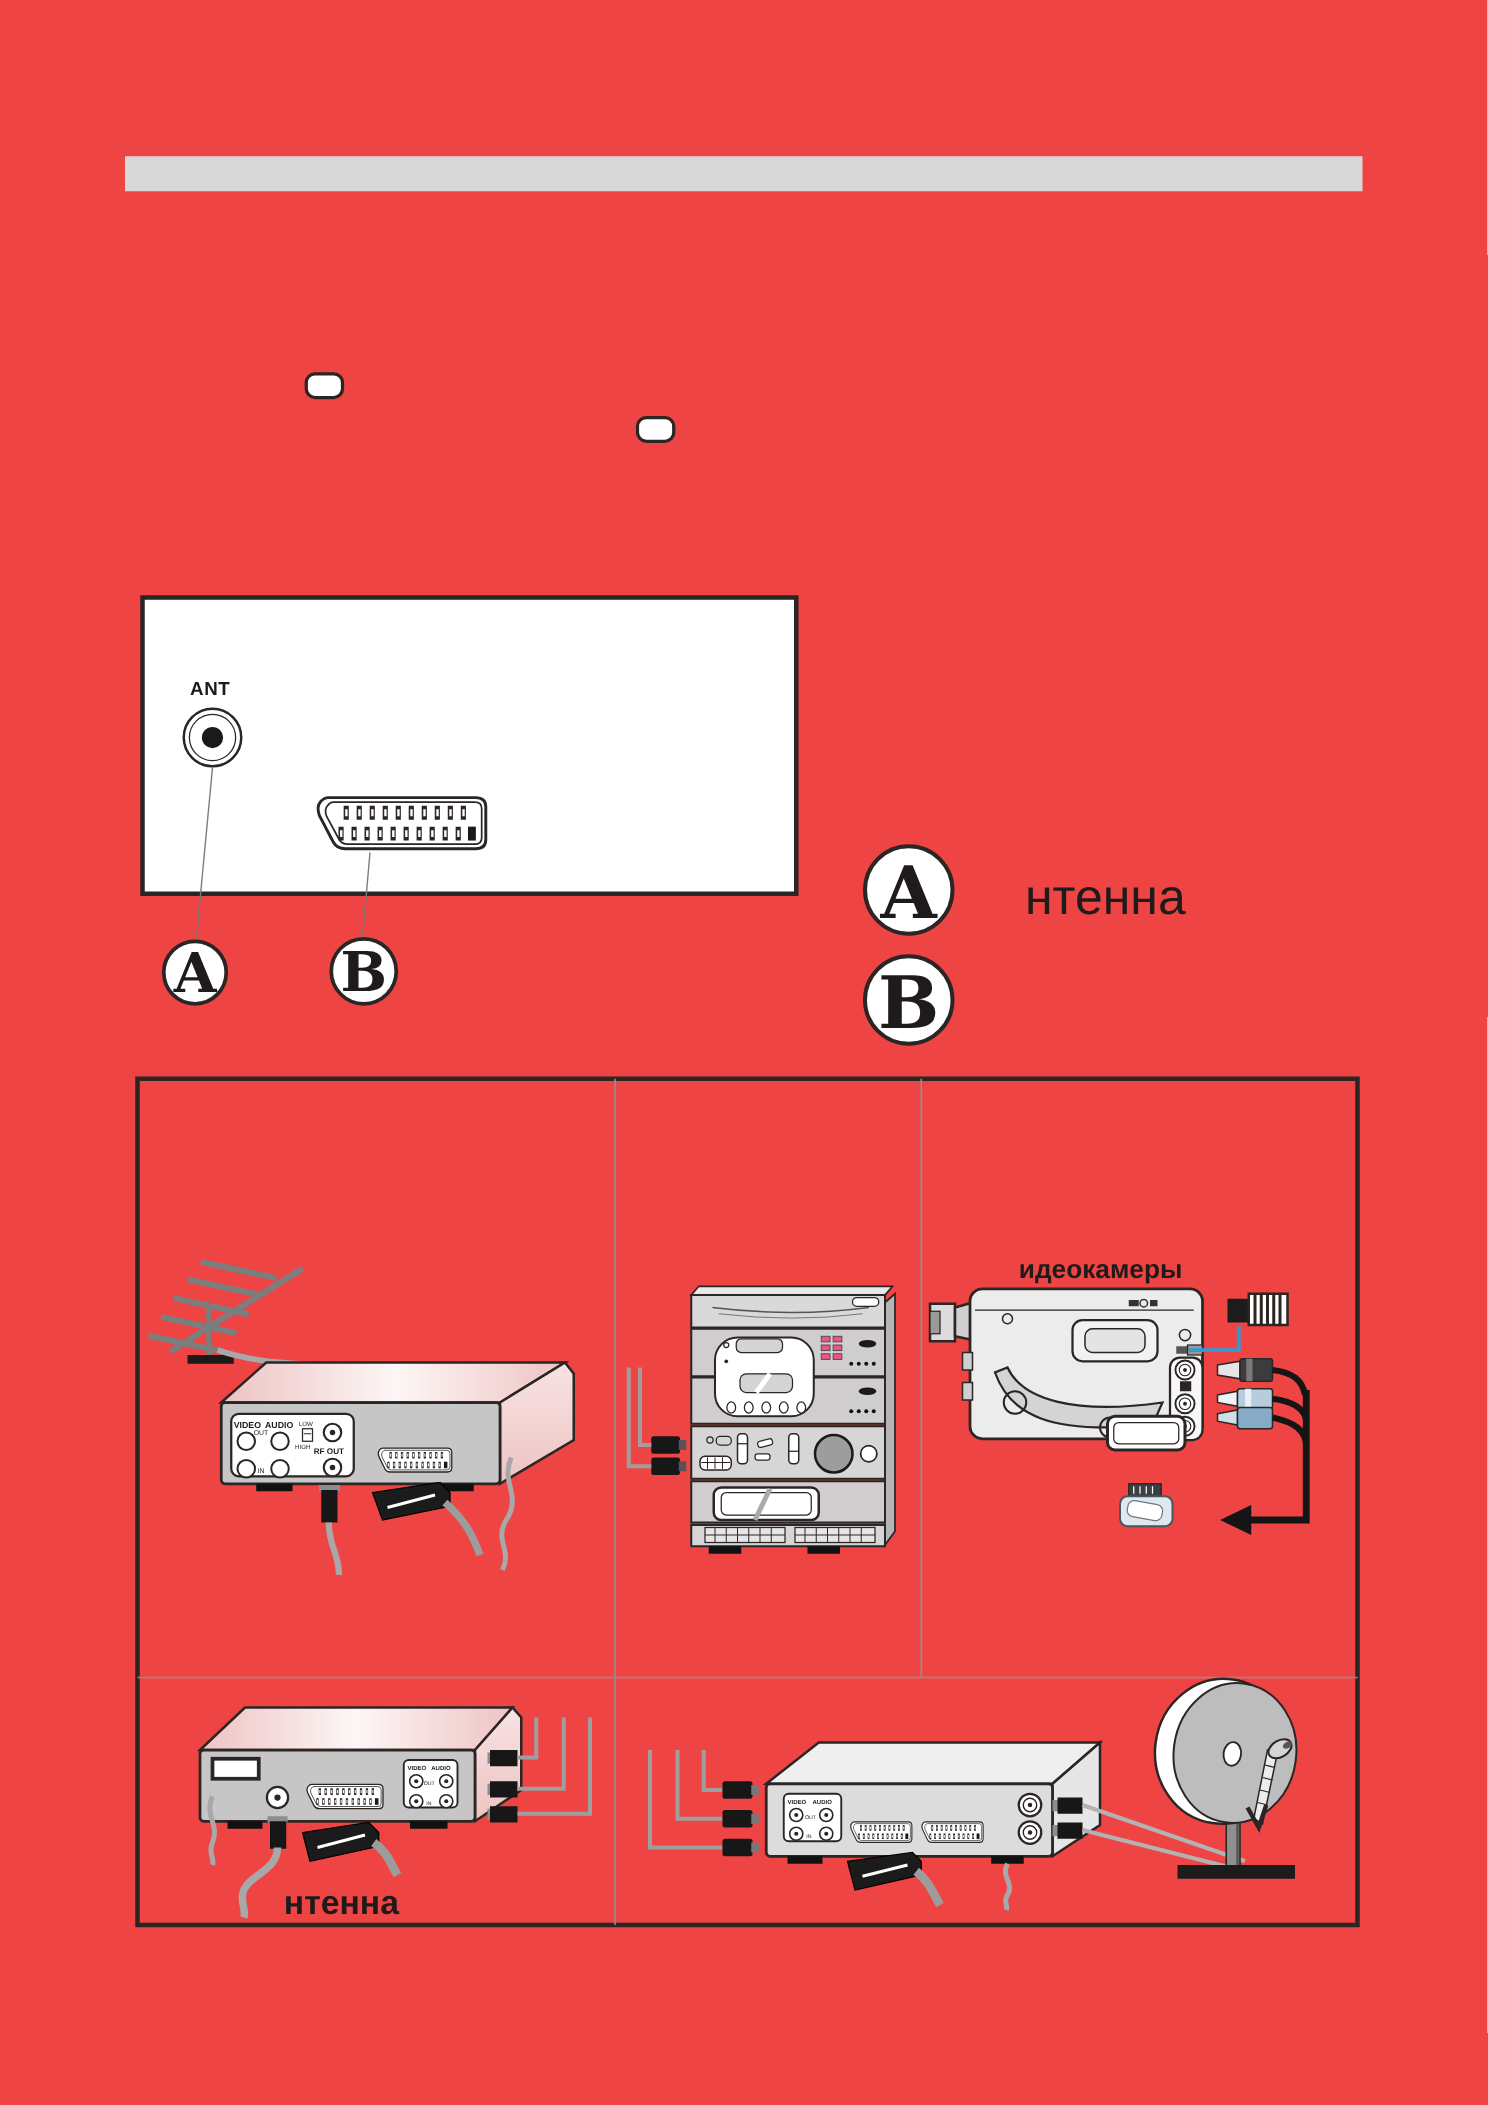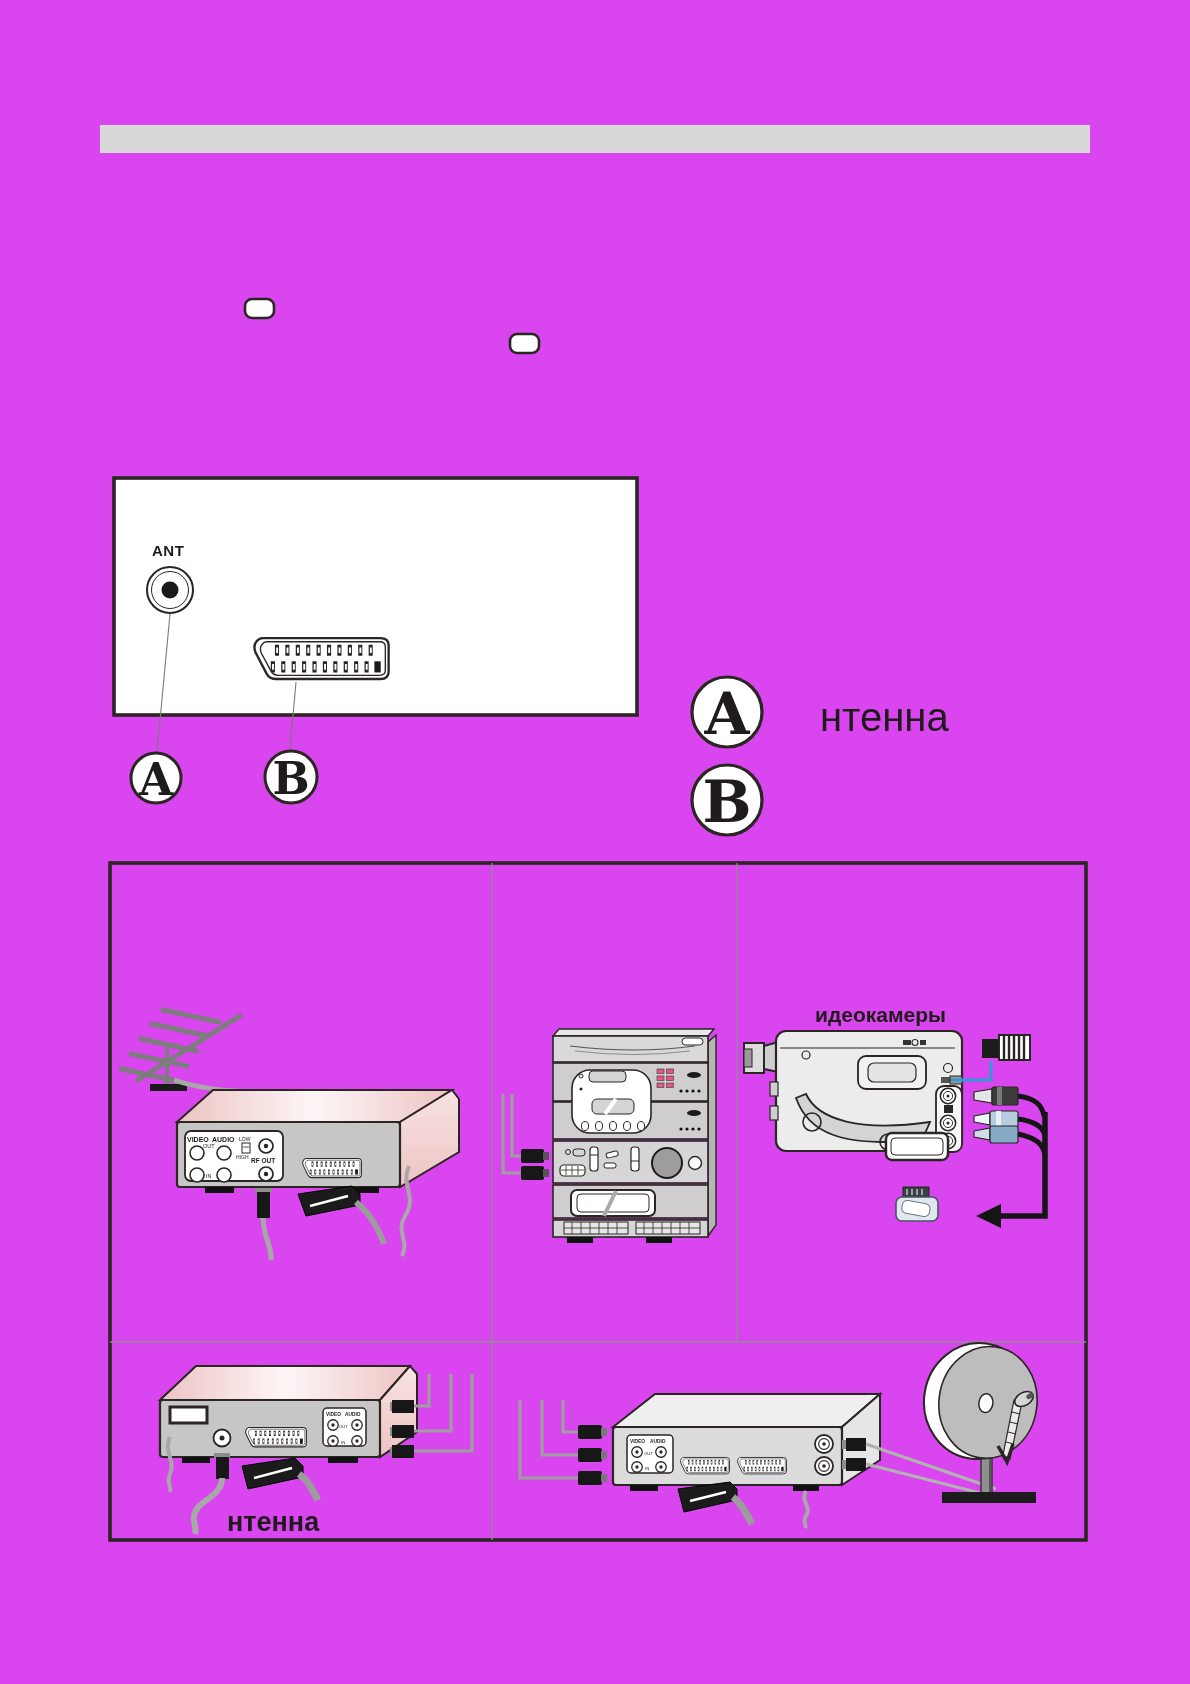--- a/index.html
+++ b/index.html
@@ -1,16 +1,16 @@
 <!DOCTYPE html>
 <html><head>
 <meta charset="utf-8">
 <style>
   html,body{margin:0;padding:0;background:#ffffff;}
-  .page{position:relative;width:1190px;height:1684px;background:#d946ef;overflow:hidden;
+  .page{position:relative;width:1190px;height:1684px;background:#ef4444;overflow:hidden;
         font-family:"Liberation Sans",sans-serif;}
   svg{display:block;}
   text{fill:#1f1b1a;font-family:"Liberation Sans",sans-serif;}
   .serif{font-family:"DejaVu Serif","Liberation Serif",serif;font-weight:bold;}
 </style>
 </head>
 <body>
 
 <div class="page">
 <svg width="1190" height="1684" viewBox="0 0 1190 1684">

